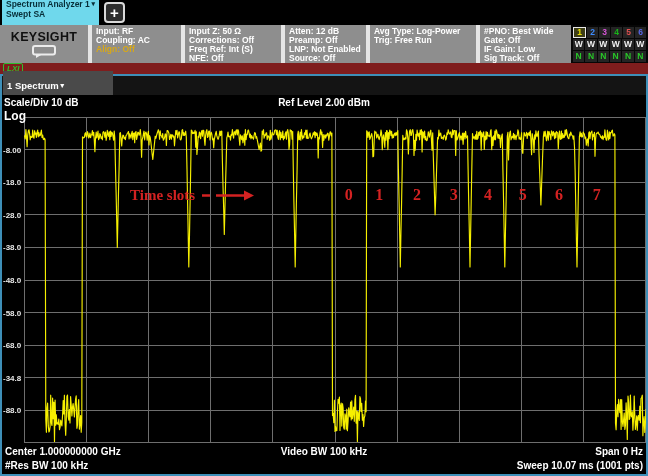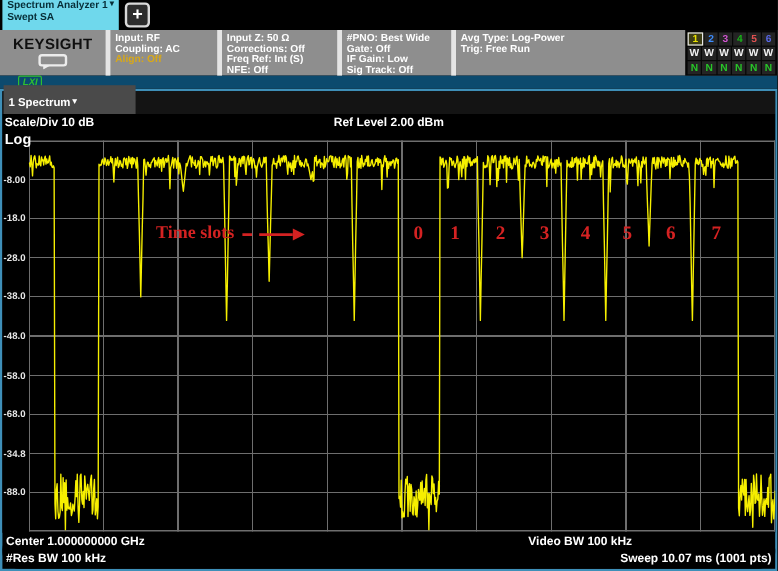--- a/index.html
+++ b/index.html
@@ -28,21 +28,21 @@
   .brand { width:88px; display:flex; flex-direction:column; align-items:center; justify-content:center; gap:1px; }
   .brand-name { color:#101010; font-weight:bold; font-size:12.5px; letter-spacing:0.3px; }
   .set-col { border-left:4px solid #e5e5e5; padding:2px 0 0 4px; font-size:8.5px; font-weight:bold; color:#fff; line-height:9px; white-space:nowrap; overflow:hidden; }
   .set-col .amber { color:#d8a818; }
   .col-1 { width:93px; } .col-2 { width:100px; } .col-3 { width:85px; } .col-4 { width:95px; } .col-5 { width:110px; }
   .traces-panel { margin-left:auto; width:77px; background:#060606; padding:2px 2px 1px 2px; display:flex; flex-direction:column; gap:1px; }
   .trace-row { display:flex; gap:1px; flex:1; }
   .trace-cell { flex:1; display:flex; align-items:center; justify-content:center; font-size:8.5px; font-weight:bold; background:#242424; line-height:1; }
   .trace-cell.hl { border:1px solid #e8e8e8; background:#3d3d16; }
   
-  .lxi-row { height:11px; background:#0c4a6e; display:flex; align-items:center; padding-left:15px; }
+  .lxi-row { height:11px; background:#7f1d1d; display:flex; align-items:center; padding-left:3px; }
   .lxi { border:1px solid #2fbe2f; color:#2fbe2f; font-size:8px; font-weight:bold; font-style:italic; padding:0 3px; border-radius:2px; line-height:9px; }
   
   .meas-window { position:absolute; left:0; top:74px; width:648px; height:402px; border:2px solid #3e8fb8; background:#000; }
   .meas-bar { height:19px; background:#141414; display:flex; align-items:center; }
   .meas-select { width:110px; height:30px; margin-left:1px; background:#4a4a4a; color:#fff; font-size:9.5px; font-weight:bold; display:flex; align-items:center; justify-content:flex-start; padding:0 4px; }
   .meas-caret { font-size:7px; }
   .scale-row { height:17px; position:relative; color:#fff; font-weight:bold; font-size:10px; background:#000; }
   .scale-div { position:absolute; left:2px; top:2px; }
   .ref-level { position:absolute; left:0; right:0; top:2px; text-align:center; }
   .plot-region { height:332px; position:relative; background:#000; }
@@ -89,29 +89,35 @@
       <div>Input: RF</div>
       <div>Coupling: AC</div>
       <div class="amber">Align: Off</div>
     </div>
     <div class="set-col col-2">
       <div>Input Z: 50 Ω</div>
       <div>Corrections: Off</div>
       <div>Freq Ref: Int (S)</div>
       <div>NFE: Off</div>
     </div>
+    <div class="set-col col-3">
+      <div>Atten: 12 dB</div>
+      <div>Preamp: Off</div>
+      <div>LNP: Not Enabled</div>
+      <div>Source: Off</div>
+    </div>
+    <div class="set-col col-5">
+      <div>Avg Type: Log-Power</div>
+      <div>Trig: Free Run</div>
+    </div>
     <div class="set-col col-4">
       <div>#PNO: Best Wide</div>
       <div>Gate: Off</div>
       <div>IF Gain: Low</div>
       <div>Sig Track: Off</div>
-    </div>
-    <div class="set-col col-5">
-      <div>Avg Type: Log-Power</div>
-      <div>Trig: Free Run</div>
     </div>
     <div class="traces-panel">
       <div class="trace-row" id="trace-row-1">
           <div class="trace-cell hl" style="color: rgb(232, 224, 0);">1</div>
           <div class="trace-cell" style="color: rgb(60, 140, 255);">2</div>
           <div class="trace-cell" style="color: rgb(212, 85, 212);">3</div>
           <div class="trace-cell" style="color: rgb(24, 180, 24);">4</div>
           <div class="trace-cell" style="color: rgb(224, 80, 80);">5</div>
           <div class="trace-cell" style="color: rgb(88, 104, 232);">6</div>
         </div>
@@ -210,20 +216,21 @@
             <div class="slot-num" style="color: rgb(212, 34, 34); left: 534.92px; top: 78.24px;">6</div>
             <div class="slot-num" style="color: rgb(212, 34, 34); left: 572.862px; top: 78.24px;">7</div>
           </div>
       </div>
     </div>
 
     <div class="footer">
       <div class="footer-row">
         <div class="f-left">Center 1.000000000 GHz</div>
         <div class="f-center">Video BW 100 kHz</div>
+        <div class="f-right">Span 0 Hz</div>
       </div>
       <div class="footer-row">
         <div class="f-left">#Res BW 100 kHz</div>
         <div class="f-right">Sweep 10.07 ms (1001 pts)</div>
       </div>
     </div>
   </div>
 
 </div>
 

